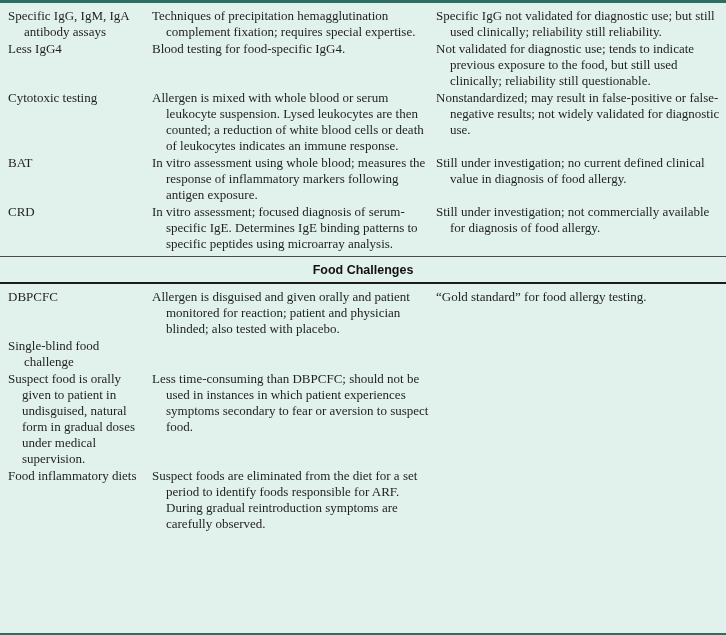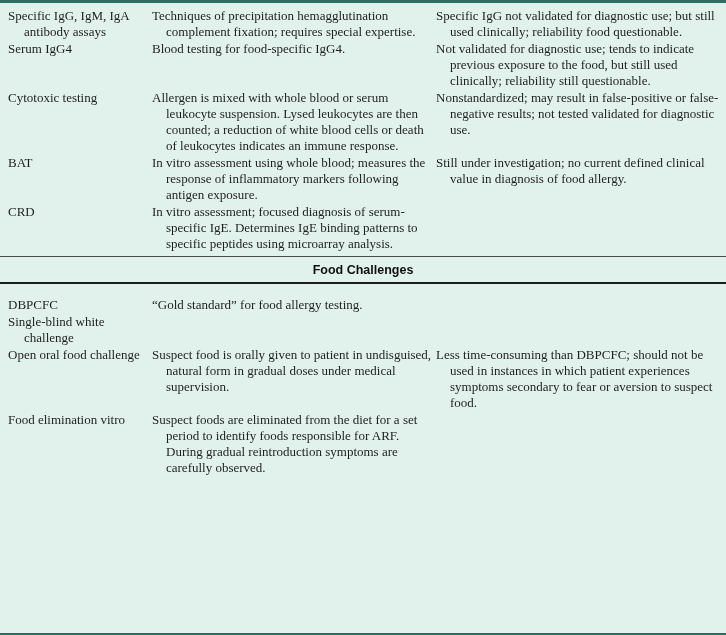--- a/index.html
+++ b/index.html
@@ -22,21 +22,21 @@
     grid-template-columns: 140px 280px 1fr;
     column-gap: 4px;
     margin-bottom: 1px;
   }
   p { margin: 0; font-size: 13px; line-height: 16px; }
   .cell p { padding-left: 14px; text-indent: -14px; }
   .cell.name p { padding-left: 16px; text-indent: -16px; }
   .band {
     border-top: 1px solid #4a4a4a;
     border-bottom: 2px solid #1c1c1c;
-    margin: 4px -4px 13px -8px;
+    margin: 4px -4px 5px -8px;
     padding: 3px 0 4px 0;
     text-align: center;
   }
   .band span {
     font-family: "Liberation Sans", sans-serif;
     font-weight: bold;
     font-size: 12.5px;
     color: #111111;
   }
 </style>
@@ -46,45 +46,45 @@
 <div class="page">
 
   <div class="row">
     <div class="cell name">
       <p>Specific IgG, IgM, IgA antibody assays</p>
     </div>
     <div class="cell">
       <p>Techniques of precipitation hemagglutination complement fixation; requires special expertise.</p>
     </div>
     <div class="cell">
-      <p>Specific IgG not validated for diagnostic use; but still used clinically; reliability food questionable.</p>
+      <p>Specific IgG not validated for diagnostic use; but still used clinically; reliability still reliability.</p>
     </div>
   </div>
 
   <div class="row">
     <div class="cell name">
-      <p>Serum IgG4</p>
+      <p>Less IgG4</p>
     </div>
     <div class="cell">
       <p>Blood testing for food-specific IgG4.</p>
     </div>
     <div class="cell">
       <p>Not validated for diagnostic use; tends to indicate previous exposure to the food, but still used clinically; reliability still questionable.</p>
     </div>
   </div>
 
   <div class="row">
     <div class="cell name">
       <p>Cytotoxic testing</p>
     </div>
     <div class="cell">
       <p>Allergen is mixed with whole blood or serum leukocyte suspension. Lysed leukocytes are then counted; a reduction of white blood cells or death of leukocytes indicates an immune response.</p>
     </div>
     <div class="cell">
-      <p>Nonstandardized; may result in false-positive or false-negative results; not tested validated for diagnostic use.</p>
+      <p>Nonstandardized; may result in false-positive or false-negative results; not widely validated for diagnostic use.</p>
     </div>
   </div>
 
   <div class="row">
     <div class="cell name">
       <p>BAT</p>
     </div>
     <div class="cell">
       <p>In vitro assessment using whole blood; measures the response of inflammatory markers following antigen exposure.</p>
     </div>
@@ -93,55 +93,58 @@
     </div>
   </div>
 
   <div class="row">
     <div class="cell name">
       <p>CRD</p>
     </div>
     <div class="cell">
       <p>In vitro assessment; focused diagnosis of serum-specific IgE. Determines IgE binding patterns to specific peptides using microarray analysis.</p>
     </div>
+    <div class="cell">
+      <p>Still under investigation; not commercially available for diagnosis of food allergy.</p>
+    </div>
   </div>
 
   <div class="band">
     <span>Food Challenges</span>
   </div>
 
   <div class="row">
     <div class="cell name">
       <p>DBPCFC</p>
     </div>
     <div class="cell">
+      <p>Allergen is disguised and given orally and patient monitored for reaction; patient and physician blinded; also tested with placebo.</p>
+    </div>
+    <div class="cell">
       <p>“Gold standard” for food allergy testing.</p>
     </div>
   </div>
 
   <div class="row">
     <div class="cell name">
-      <p>Single-blind white challenge</p>
+      <p>Single-blind food challenge</p>
     </div>
   </div>
 
   <div class="row">
-    <div class="cell name">
-      <p>Open oral food challenge</p>
-    </div>
     <div class="cell">
       <p>Suspect food is orally given to patient in undisguised, natural form in gradual doses under medical supervision.</p>
     </div>
     <div class="cell">
       <p>Less time-consuming than DBPCFC; should not be used in instances in which patient experiences symptoms secondary to fear or aversion to suspect food.</p>
     </div>
   </div>
 
   <div class="row">
     <div class="cell name">
-      <p>Food elimination vitro</p>
+      <p>Food inflammatory diets</p>
     </div>
     <div class="cell">
       <p>Suspect foods are eliminated from the diet for a set period to identify foods responsible for ARF. During gradual reintroduction symptoms are carefully observed.</p>
     </div>
   </div>
 
 </div>
 
 </body></html>

